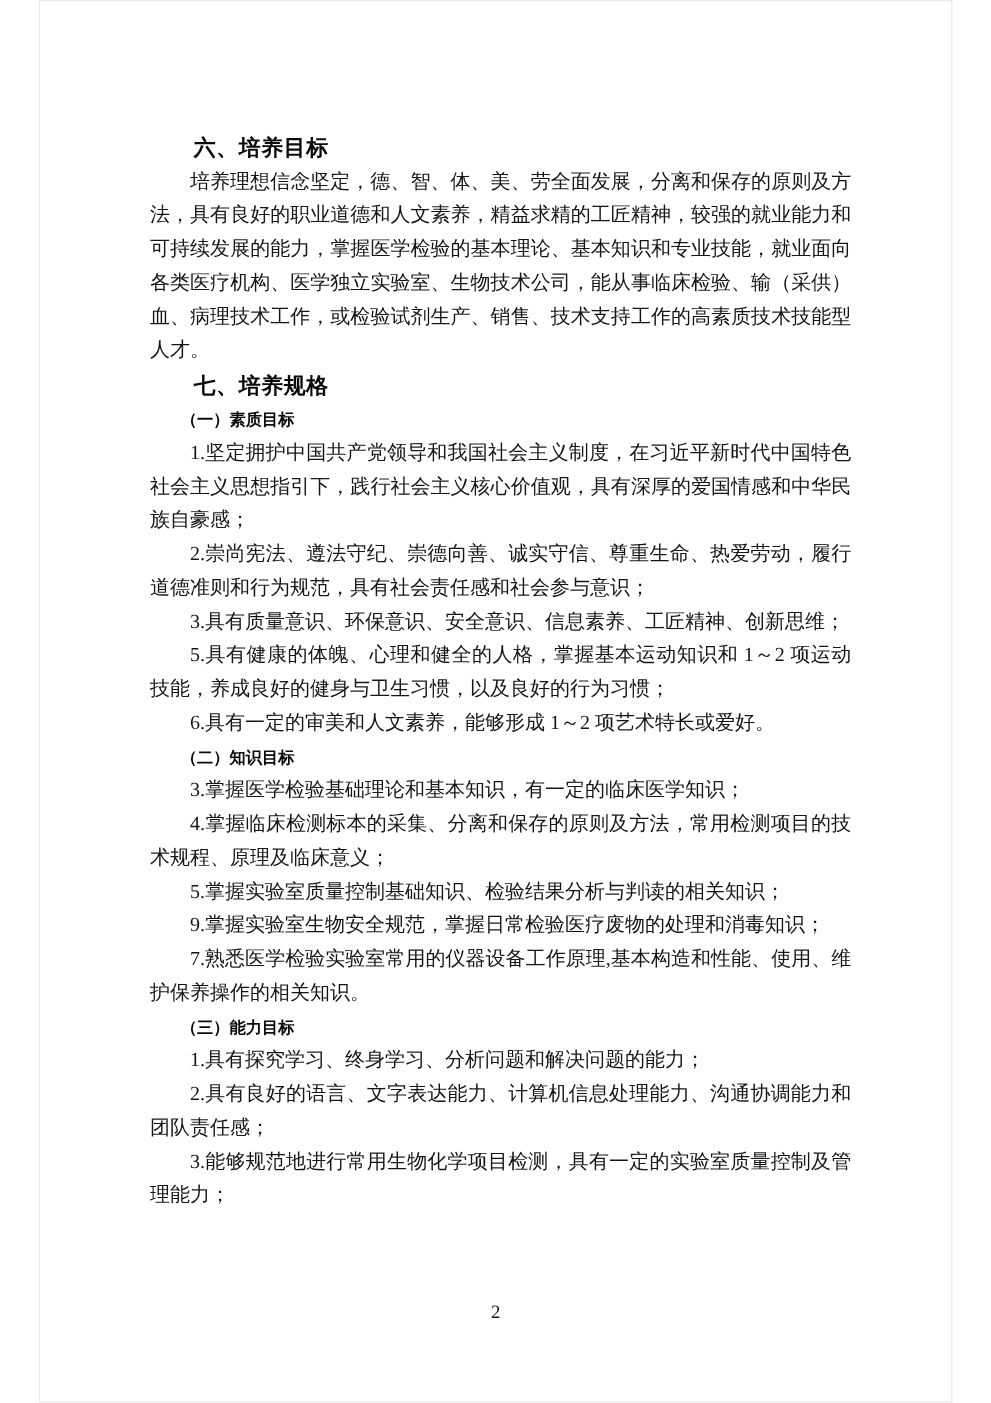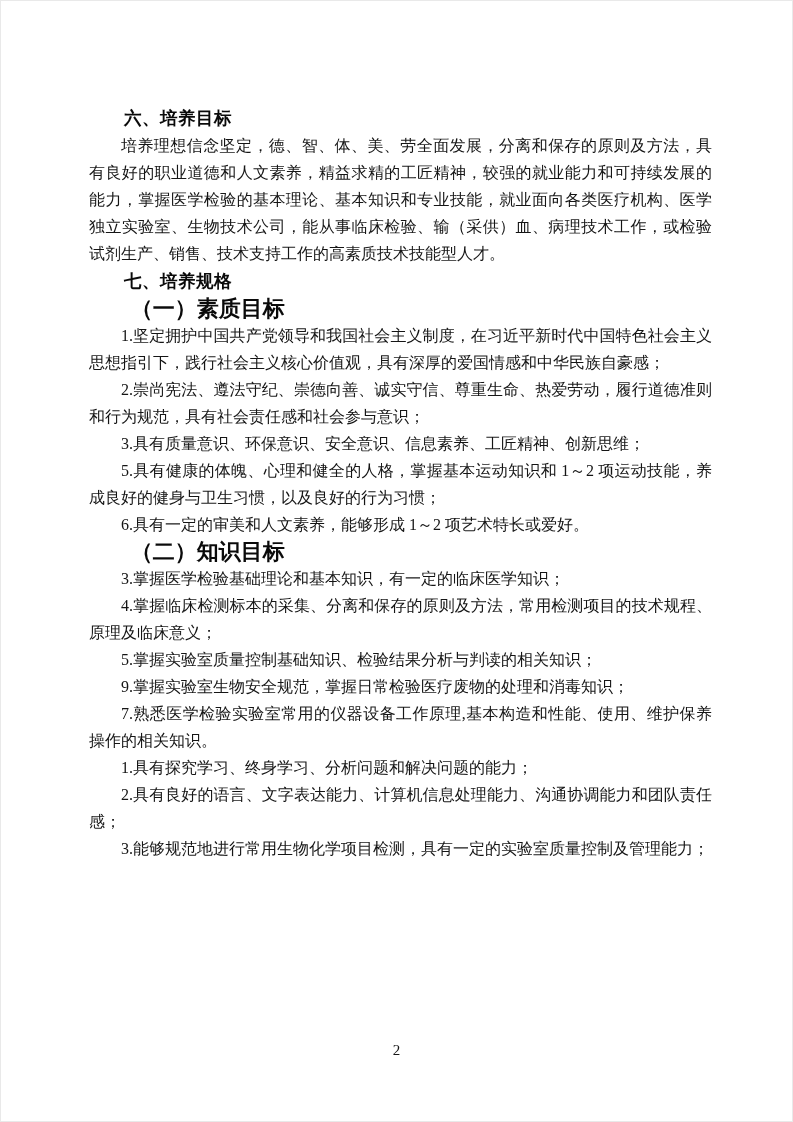--- a/index.html
+++ b/index.html
@@ -2,21 +2,21 @@
 <html><head>
 <meta charset="utf-8">
 <style>
   html, body {
     margin: 0;
     padding: 0;
     background: #ffffff;
   }
   .page {
     position: relative;
-    width: 793px;
+    width: 731px;
     height: 1122px;
     margin: 0 auto;
     background: #ffffff;
     box-shadow: inset 0 0 0 1px #e9e9e9;
     padding: 104px 81px 0 89px;
     box-sizing: border-box;
     font-family: "Liberation Serif", "DejaVu Serif", serif;
     font-size: 16px;
     line-height: 27px;
     color: #151515;
@@ -28,21 +28,21 @@
     font-size: 17.5px;
     line-height: 28px;
     margin: 0;
     text-indent: 2em;
     letter-spacing: 0.5px;
     color: #0a0a0a;
   }
   .h-sub {
     font-family: "Liberation Sans", "DejaVu Sans", sans-serif;
     font-weight: bold;
-    font-size: 22px;
+    font-size: 13px;
     line-height: 27px;
     margin: 0;
     text-indent: 1.9em;
     color: #0a0a0a;
   }
   .body-para {
     margin: 0;
     text-indent: 2em;
     text-align: justify;
     text-justify: inter-ideograph;
@@ -76,19 +76,20 @@
   <p class="body-para">5.具有健康的体魄、心理和健全的人格，掌握基本运动知识和 1～2 项运动技能，养成良好的健身与卫生习惯，以及良好的行为习惯；</p>
   <p class="body-para">6.具有一定的审美和人文素养，能够形成 1～2 项艺术特长或爱好。</p>
 
   <h3 class="h-sub">（二）知识目标</h3>
   <p class="body-para">3.掌握医学检验基础理论和基本知识，有一定的临床医学知识；</p>
   <p class="body-para">4.掌握临床检测标本的采集、分离和保存的原则及方法，常用检测项目的技术规程、原理及临床意义；</p>
   <p class="body-para">5.掌握实验室质量控制基础知识、检验结果分析与判读的相关知识；</p>
   <p class="body-para">9.掌握实验室生物安全规范，掌握日常检验医疗废物的处理和消毒知识；</p>
   <p class="body-para">7.熟悉医学检验实验室常用的仪器设备工作原理,基本构造和性能、使用、维护保养操作的相关知识。</p>
 
+  <h3 class="h-sub">（三）能力目标</h3>
   <p class="body-para">1.具有探究学习、终身学习、分析问题和解决问题的能力；</p>
   <p class="body-para">2.具有良好的语言、文字表达能力、计算机信息处理能力、沟通协调能力和团队责任感；</p>
   <p class="body-para">3.能够规范地进行常用生物化学项目检测，具有一定的实验室质量控制及管理能力；</p>
 
   <div class="page-number">2</div>
 
 </div>
 
 </body></html>

